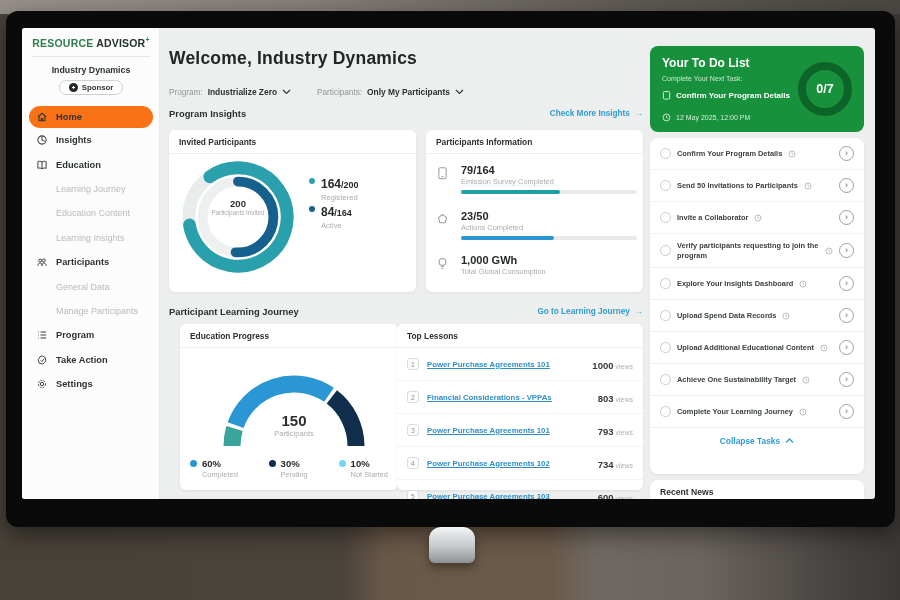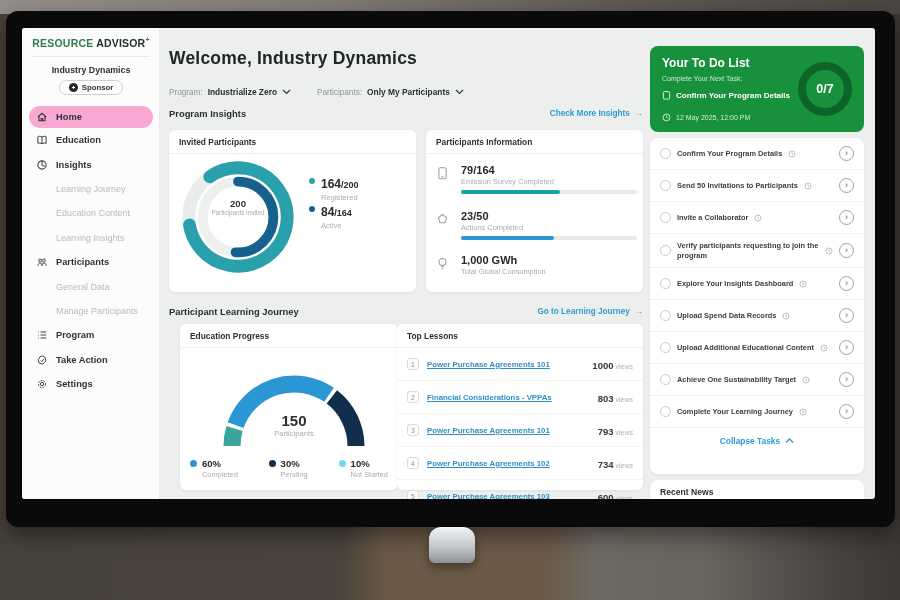--- a/index.html
+++ b/index.html
@@ -27,21 +27,21 @@
   .side-div { top:28px; left:10px; width:118px; border-top:1px solid #e6e8e6; }
   .org { top:37px; left:0; width:138px; text-align:center; font-size:8.8px; font-weight:bold; color:#2c3234; }
   .badge { top:52px; left:0; width:138px; display:flex; justify-content:center;align-items:flex-end; }
   .badge-pill { display:flex; align-items:center; gap:4px; border:1px solid #ccd1ce; border-radius:10px;
     padding:2px 9px; font-size:7.8px; font-weight:bold; color:#2c3234; background:#fff; }
   .sp-dot { width:9px; height:9px; border-radius:50%; background:radial-gradient(circle at 50% 50%, #fff 0 1.2px, #22282c 1.4px); }
   #nav { top:78px; left:0; width:138px; }
   .nav-row { height:24.4px; display:flex; align-items:center; gap:8px; padding-left:14px;
     font-size:9.3px; font-weight:bold; color:#2e3334; cursor:default; }
   .nav-row.sub { padding-left:34px; color:#b7bbbd; font-weight:normal; font-size:9px; }
-  .nav-row.active { background:#f9a8d4; border-radius:13px; margin:0 7px; padding-left:7px; height:22px; }
+  .nav-row.active { background:#f97316; border-radius:13px; margin:0 7px; padding-left:7px; height:22px; }
   .nav-ic { width:12px; height:12px; flex:0 0 12px; }
   .nav-ic svg { display:block; }
 
   
   #main { left:138px; top:0; width:490px; height:401px; }
   .welcome { top:20px; left:9px; font-size:17.5px; font-weight:bold; color:#232627; letter-spacing:.2px; }
   .filters { top:53px; left:9px; display:flex; align-items:center; gap:26px; }
   .filter { display:flex; align-items:center; gap:5px;margin-top:6px; }
   .f-label { font-size:8.2px; color:#8f9496; }
   .f-value { font-size:8.4px; font-weight:bold; color:#2b2f30; }
@@ -147,35 +147,35 @@
             <svg width="12" height="12" viewBox="0 0 16 16" fill="none" stroke="#2e3334" stroke-width="1.4">
                 <path d="M2.5 8 L8 3 L13.5 8"></path>
                 <path d="M4 7 V13 H12 V7"></path>
                 <path d="M7 13 V10 H9 V13"></path>
               </svg>
           </span>
           <span>Home</span>
         </div>
         <div class="nav-row">
           <span class="nav-ic">
+            <svg width="12" height="12" viewBox="0 0 16 16" fill="none" stroke="#3b4042" stroke-width="1.4">
+                <circle cx="8" cy="8" r="5.5"></circle>
+                <path d="M8 3 V8 L11.8 9.8"></path>
+              </svg>
+          </span>
+          <span>Insights</span>
+        </div>
+        <div class="nav-row">
+          <span class="nav-ic">
             <svg width="12" height="12" viewBox="0 0 16 16" fill="none" stroke="#3b4042" stroke-width="1.3">
                 <path d="M8 4 C6 2.8 4 2.8 2.5 3.5 V12.5 C4 11.8 6 11.8 8 13 C10 11.8 12 11.8 13.5 12.5 V3.5 C12 2.8 10 2.8 8 4 Z"></path>
                 <path d="M8 4 V13"></path>
               </svg>
           </span>
           <span>Education</span>
-        </div>
-        <div class="nav-row">
-          <span class="nav-ic">
-            <svg width="12" height="12" viewBox="0 0 16 16" fill="none" stroke="#3b4042" stroke-width="1.4">
-                <circle cx="8" cy="8" r="5.5"></circle>
-                <path d="M8 3 V8 L11.8 9.8"></path>
-              </svg>
-          </span>
-          <span>Insights</span>
         </div>
         <div class="nav-row sub">
           <span>Learning Journey</span>
         </div>
         <div class="nav-row sub">
           <span>Education Content</span>
         </div>
         <div class="nav-row sub">
           <span>Learning Insights</span>
         </div>

